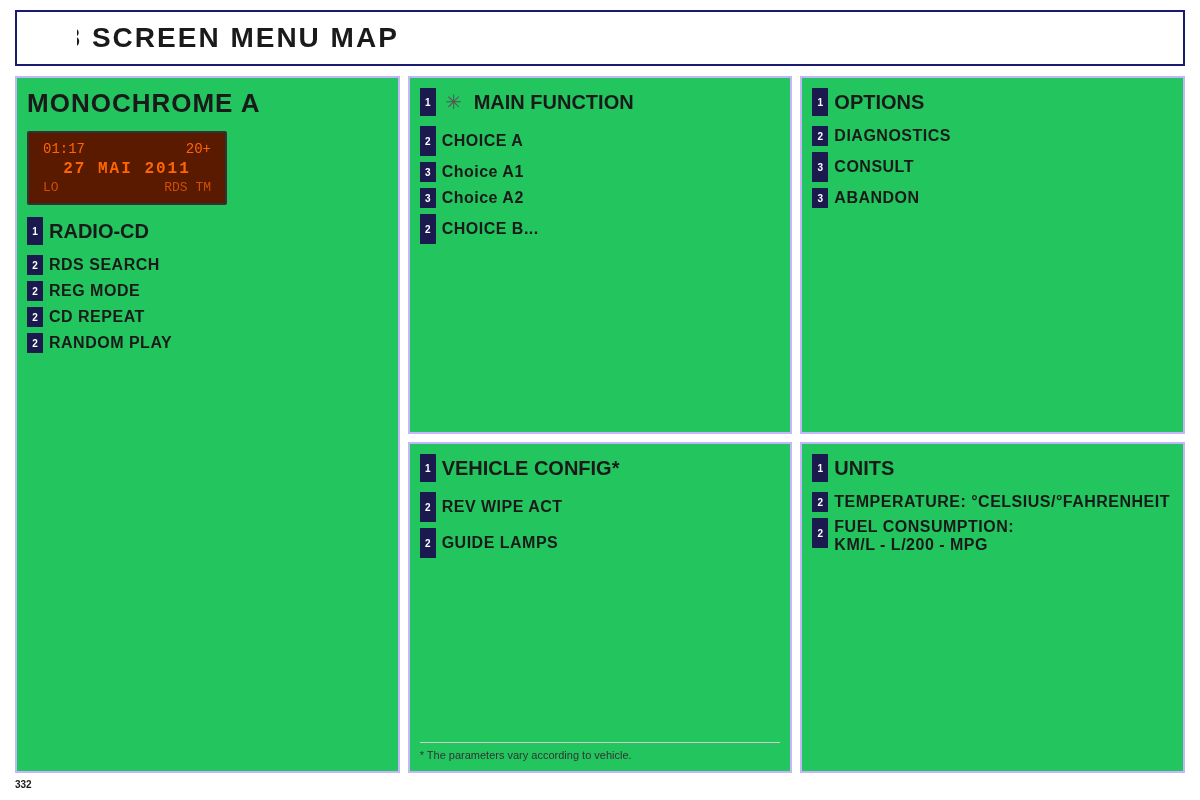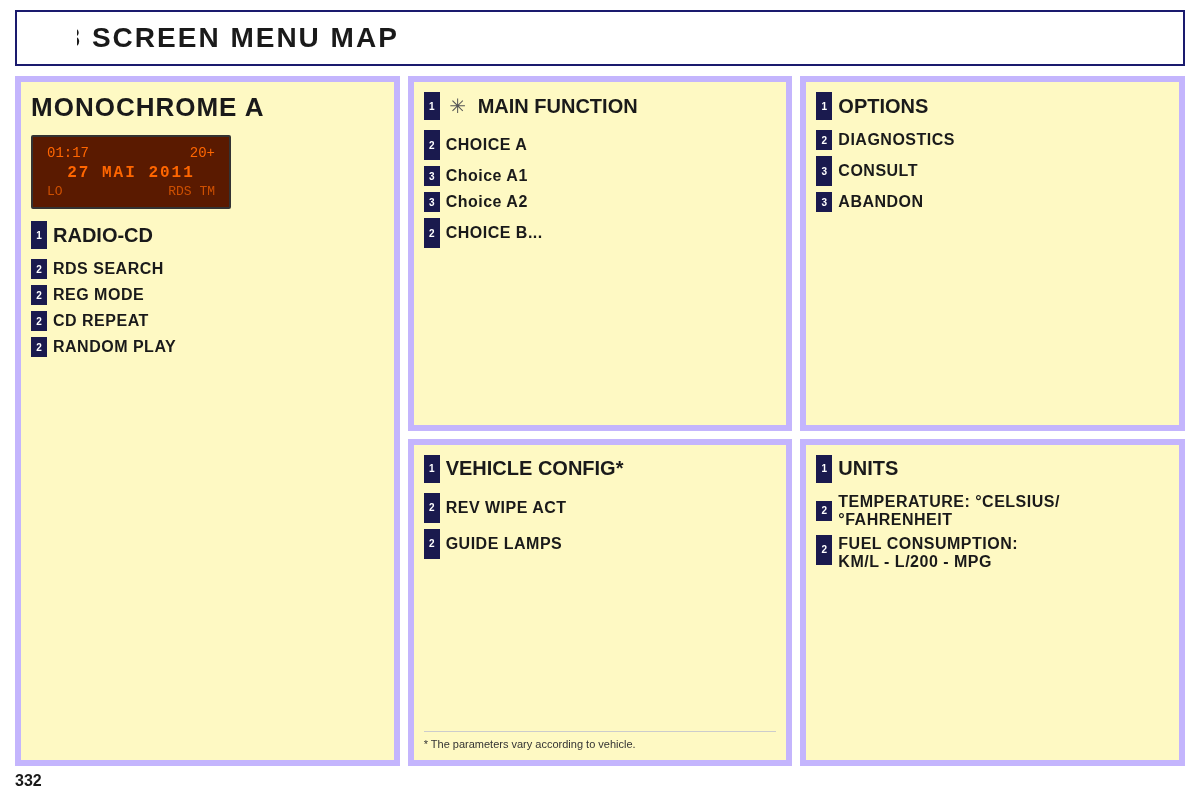--- a/index.html
+++ b/index.html
@@ -56,24 +56,24 @@
     .content-grid {
       display: grid;
       grid-template-columns: 1fr 1fr 1fr;
       grid-template-rows: auto auto;
       gap: 8px;
       flex: 1;
     }
 
     
     .panel {
-      border: 6px solid #c4b5fd;
+      border: 2px solid #c4b5fd;
       padding: 10px;
       position: relative;
-      background: #fef9c3;
+      background: #22c55e;
     }
 
     
     .monochrome-panel {
       grid-column: 1;
       grid-row: 1 / 3;
       display: flex;
       flex-direction: column;
       align-items: flex-start;
     }
@@ -199,21 +199,21 @@
 
     .footnote {
       font-size: 11px;
       color: #333;
       border-top: 1px solid #ccc;
       padding-top: 6px;
       margin-top: 6px;
     }
 
     .page-number {
-      font-size: 16px;
+      font-size: 10px;
       font-weight: bold;
       margin-top: 6px;
       color: #1a1a1a;
     }
 
     
     .options-panel {
       grid-column: 3;
       grid-row: 1;
     }

